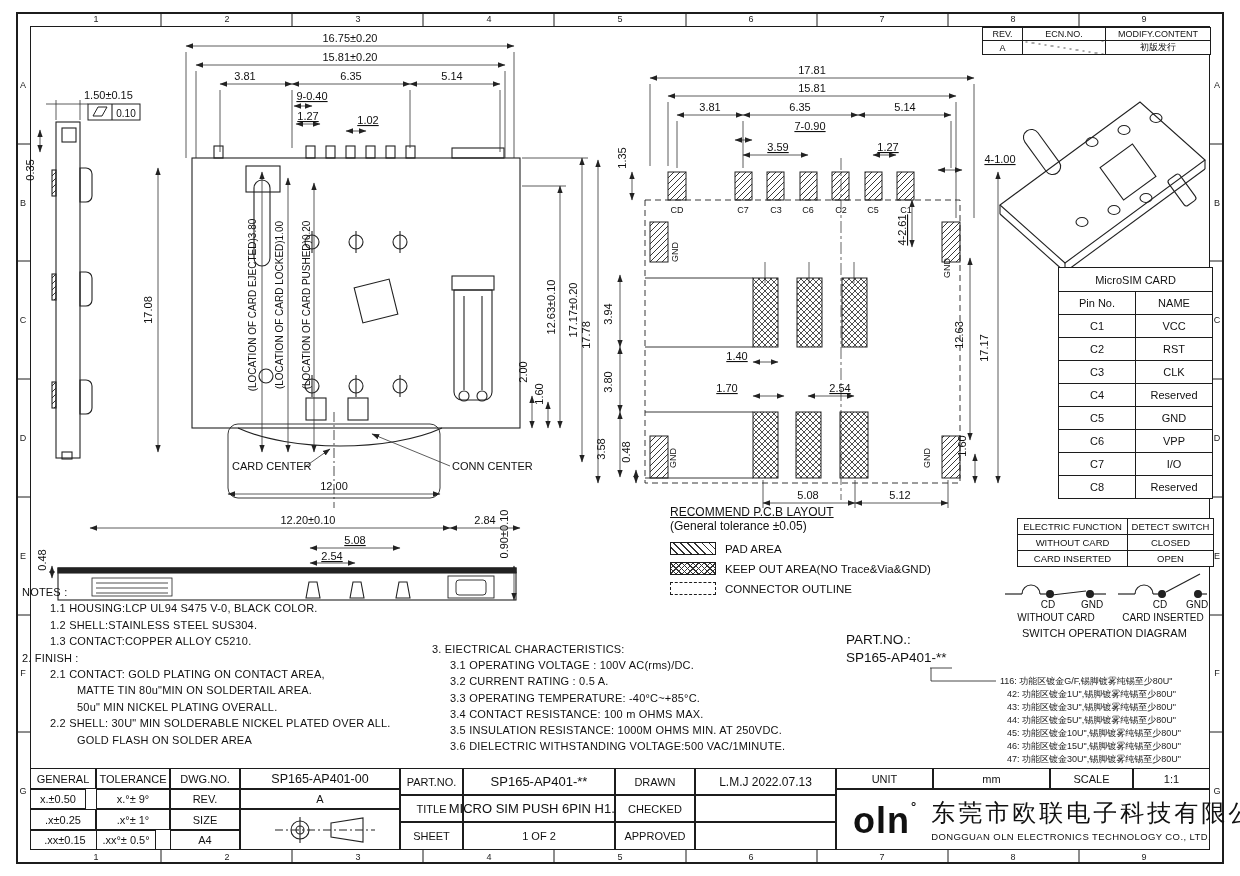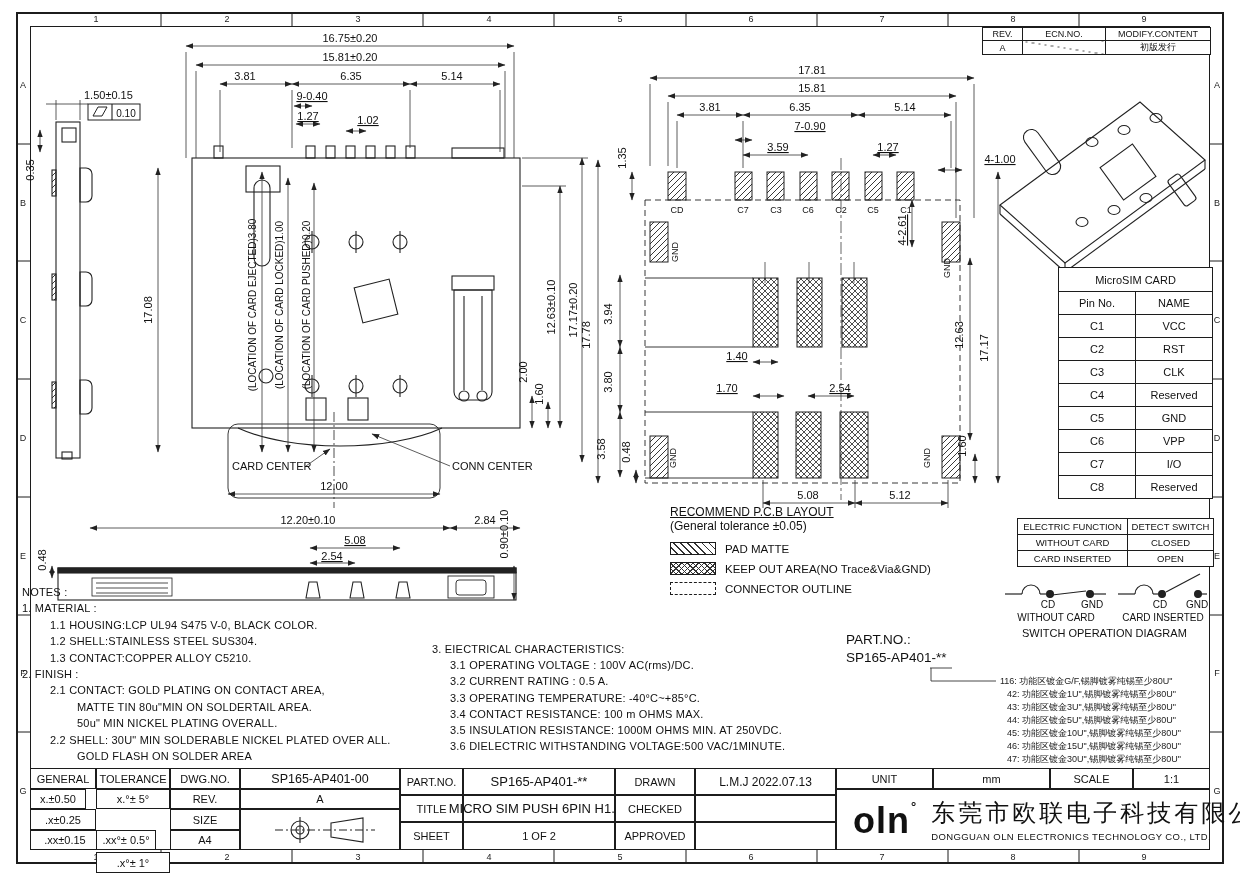--- a/index.html
+++ b/index.html
@@ -473,21 +473,20 @@
         </tr>
     <tr>
           <td style="height:16px">CARD INSERTED</td>
           <td>OPEN</td>
         </tr>
   </tbody>
     </table>
 
   <div class="noteblk abs" style="left:22px;top:584px">
     <div>NOTES :</div>
-    <div>1. MATERIAL :</div>
     <div class="ind1">1.1 HOUSING:LCP UL94 S475 V-0, BLACK COLOR.</div>
     <div class="ind1">1.2 SHELL:STAINLESS STEEL SUS304.</div>
     <div class="ind1">1.3 CONTACT:COPPER ALLOY C5210.</div>
     <div>2. FINISH :</div>
     <div class="ind1">2.1 CONTACT: GOLD PLATING ON CONTACT AREA,</div>
     <div class="ind2">MATTE TIN 80u"MIN ON SOLDERTAIL AREA.</div>
     <div class="ind2">50u" MIN NICKEL PLATING OVERALL.</div>
     <div class="ind1">2.2 SHELL: 30U" MIN SOLDERABLE NICKEL PLATED OVER ALL.</div>
     <div class="ind2">GOLD FLASH ON SOLDER AREA</div>
   </div>
@@ -500,21 +499,21 @@
     <div class="ind1">3.4 CONTACT RESISTANCE: 100 m OHMS MAX.</div>
     <div class="ind1">3.5 INSULATION RESISTANCE: 1000M OHMS MIN. AT 250VDC.</div>
     <div class="ind1">3.6 DIELECTRIC WITHSTANDING VOLTAGE:500 VAC/1MINUTE.</div>
   </div>
 
   <div class="legend abs" style="left:670px;top:505px">
     <div class="tt">RECOMMEND P.C.B LAYOUT</div>
     <div class="st">(General tolerance ±0.05)</div>
     <div class="lrow">
         <span class="swatch sw-pad"></span>
-        <span>PAD MATTE</span>
+        <span>PAD AREA</span>
       </div>
     <div class="lrow">
         <span class="swatch sw-keep"></span>
         <span>KEEP OUT AREA(NO Trace&amp;Via&amp;GND)</span>
       </div>
     <div class="lrow">
         <span class="swatch sw-out"></span>
         <span>CONNECTOR OUTLINE</span>
       </div>
   </div>
@@ -532,25 +531,25 @@
     <li>46: 功能区镀金15U",锡脚镀雾纯锡至少80U"</li>
     <li>47: 功能区镀金30U",锡脚镀雾纯锡至少80U"</li>
   </ul>
 
   <div>
     <div class="tc" style="left:30px;top:768px;width:66px;height:21px">GENERAL</div>
     <div class="tc" style="left:96px;top:768px;width:74px;height:21px">TOLERANCE</div>
     <div class="tc" style="left:170px;top:768px;width:70px;height:21px">DWG.NO.</div>
     <div class="tc" style="left:240px;top:768px;width:160px;height:21px;font-size:12.5px">SP165-AP401-00</div>
     <div class="tc" style="left:30px;top:789px;width:56px;height:20px">x.±0.50</div>
-    <div class="tc" style="left:96px;top:789px;width:74px;height:20px">x.°± 5°</div>
+    <div class="tc" style="left:96px;top:789px;width:74px;height:20px">x.°± 9°</div>
     <div class="tc" style="left:170px;top:789px;width:70px;height:20px">REV.</div>
     <div class="tc" style="left:240px;top:789px;width:160px;height:20px">A</div>
     <div class="tc" style="left:30px;top:809px;width:66px;height:21px">.x±0.25</div>
-    <div class="tc" style="left:96px;top:852px;width:74px;height:21px">.x°± 1°</div>
+    <div class="tc" style="left:96px;top:809px;width:74px;height:21px">.x°± 1°</div>
     <div class="tc" style="left:170px;top:809px;width:70px;height:21px">SIZE</div>
     <div class="tc" style="left:240px;top:809px;width:160px;height:41px">
       <svg width="150" height="36" viewBox="0 0 150 36">
         <g stroke="#222" fill="none" stroke-width="1.1">
           <line x1="30" y1="18" x2="130" y2="18" stroke-dasharray="8 3 2 3"></line>
           <circle cx="55" cy="18" r="9"></circle>
           <circle cx="55" cy="18" r="4"></circle>
           <line x1="55" y1="5" x2="55" y2="31"></line>
           <polygon points="86,11 118,6 118,30 86,25"></polygon>
         </g>

